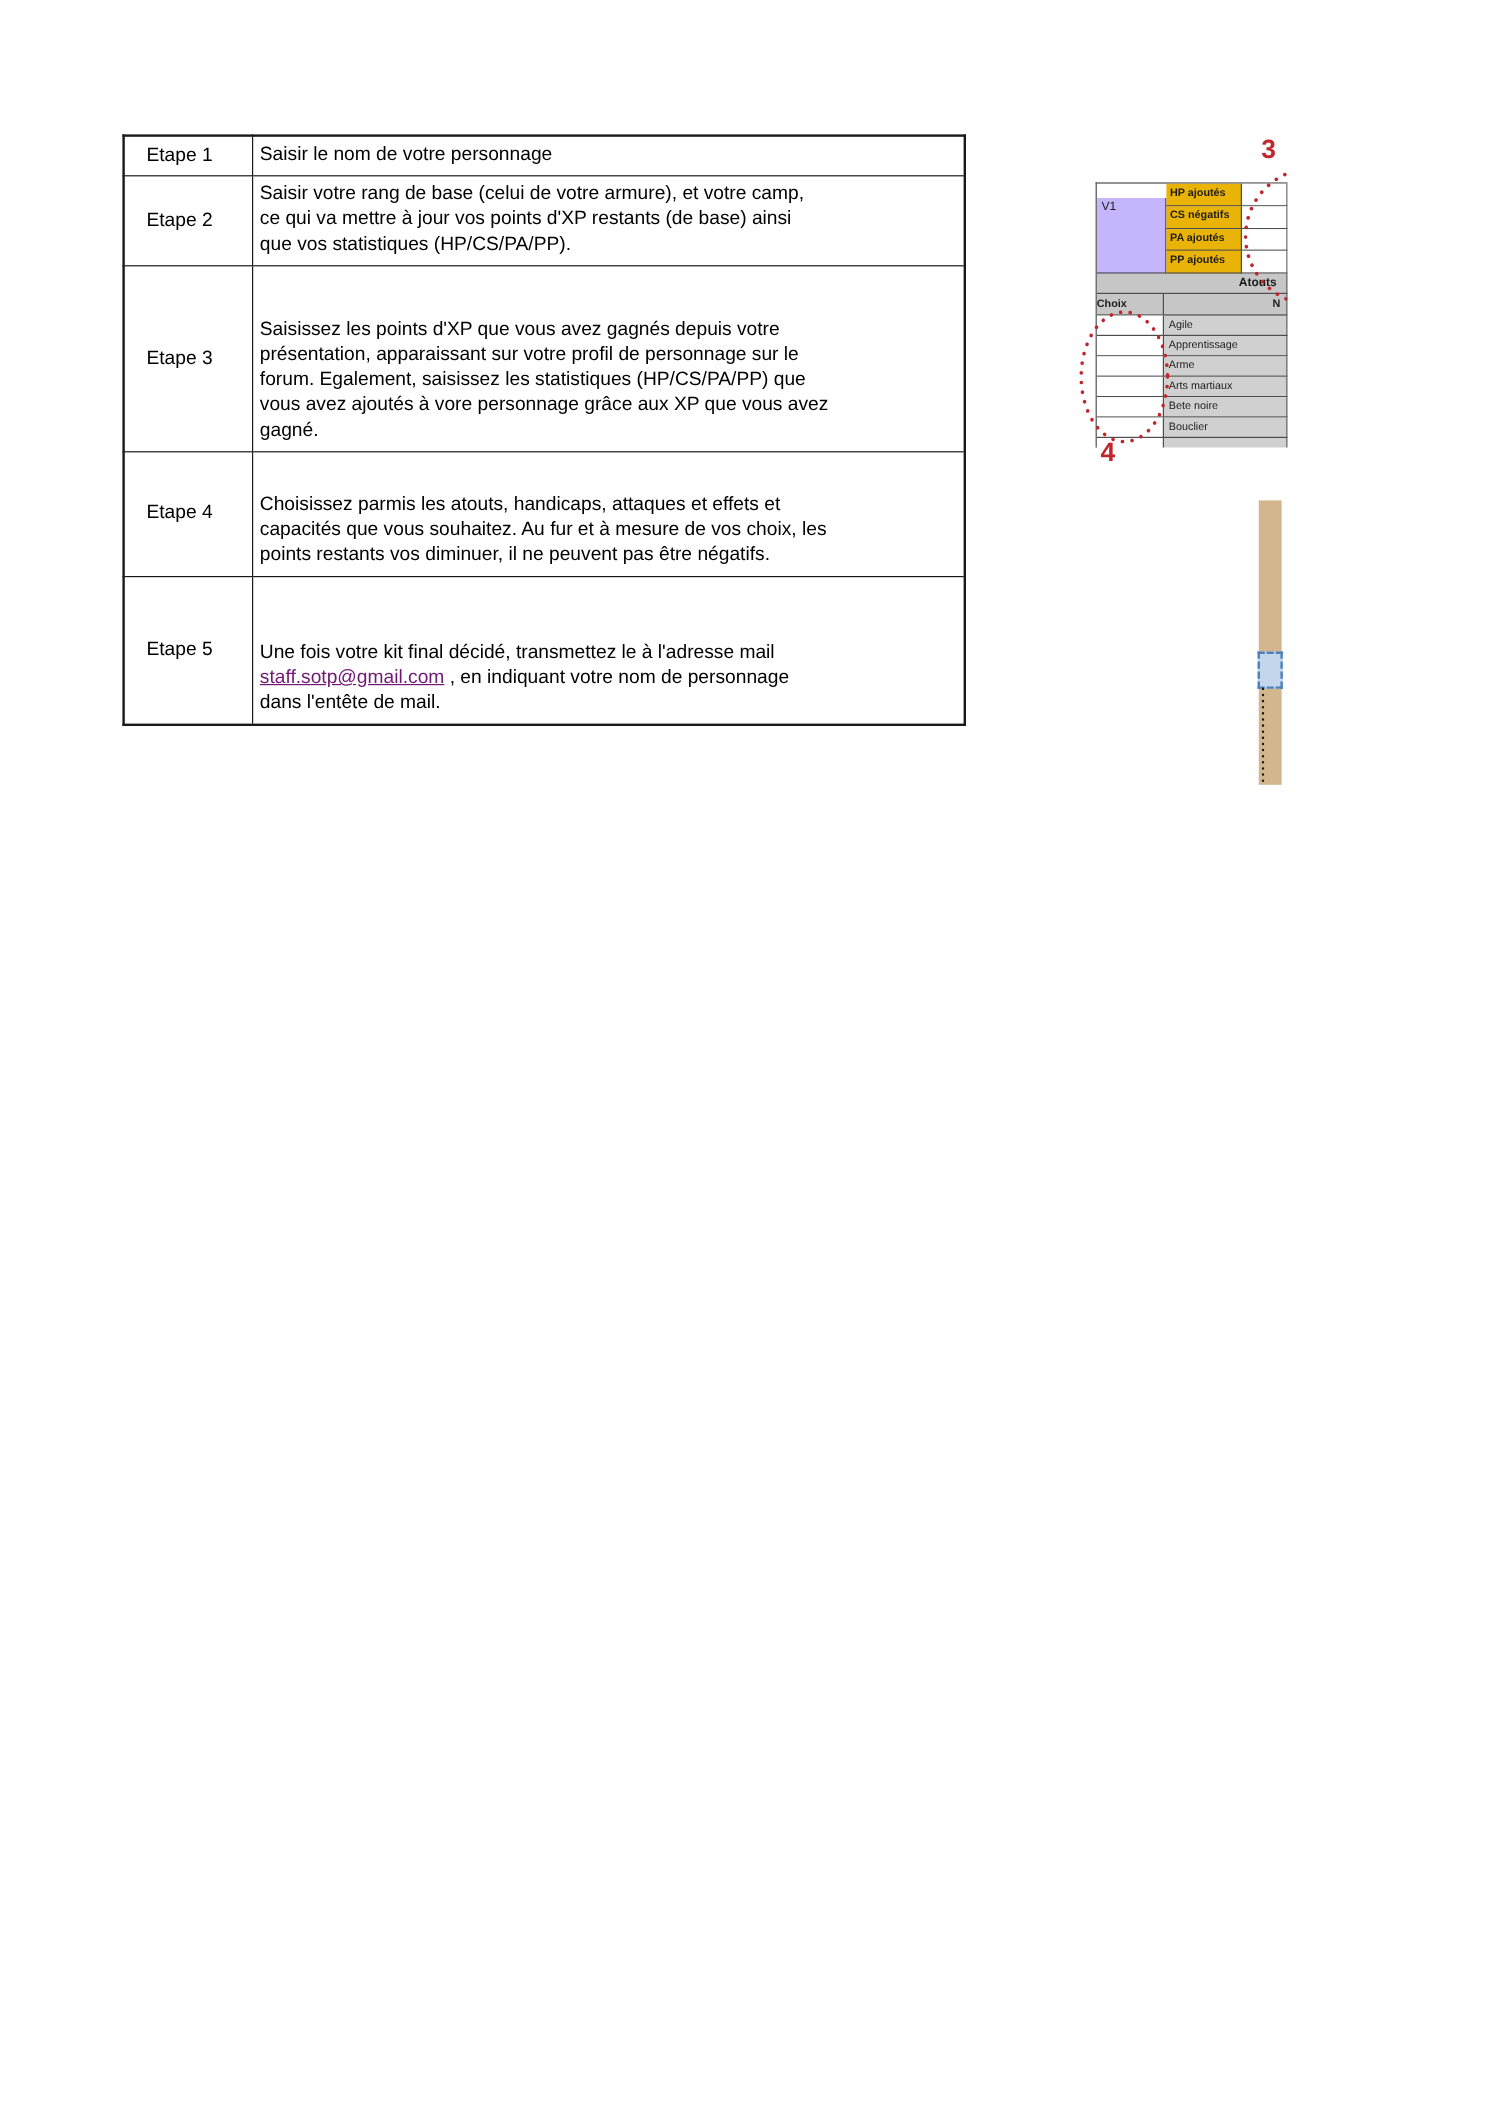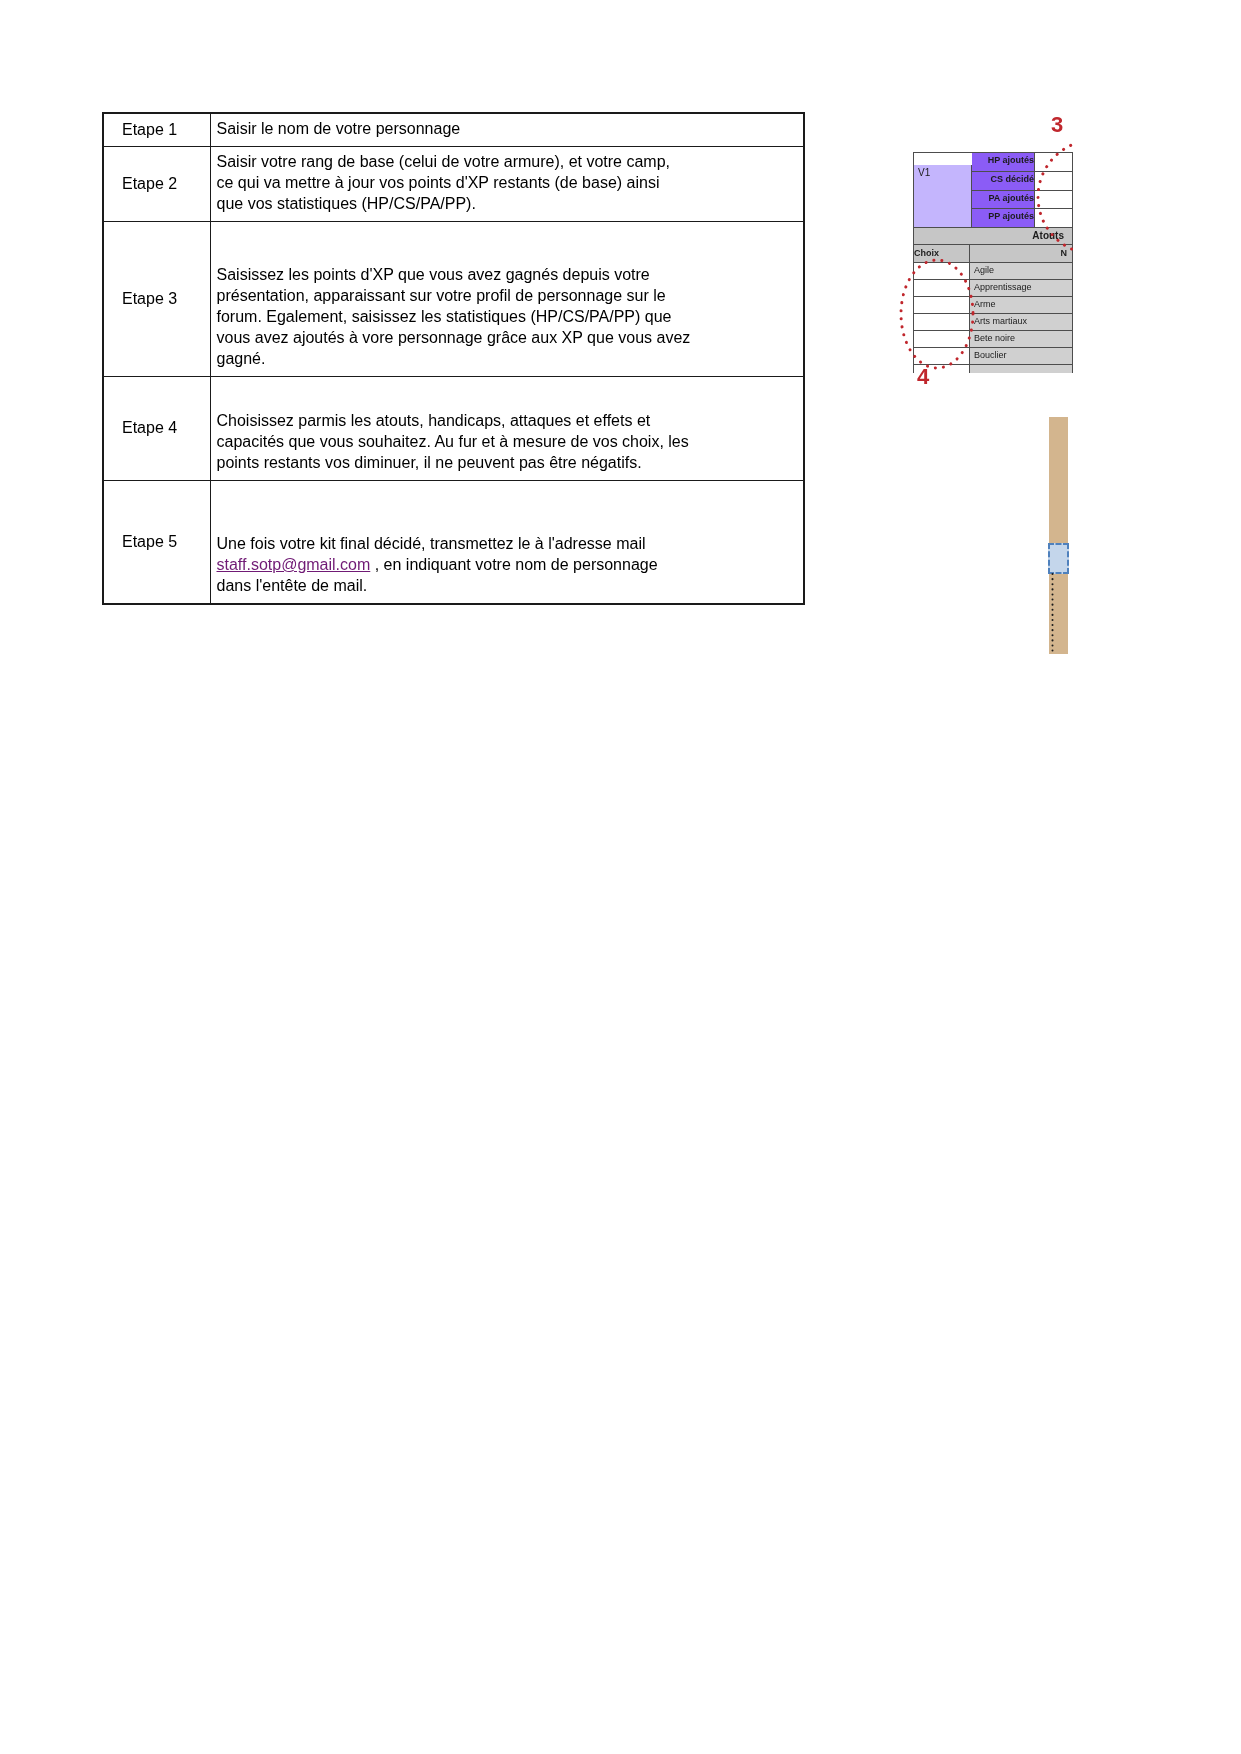--- a/index.html
+++ b/index.html
@@ -69,26 +69,25 @@
   .v1-cell {
     width: 58px;
     background: #c4b5fd;
     font-size: 10px;
     padding: 2px 0 0 4px;
     margin-top: 12px;
   }
   .stat-col { width: 63px; display: flex; flex-direction: column; }
   .stat-cell {
     flex: 1;
-    background: #8b5cf6;
+    background: #eab308;
     font-weight: bold;
     padding: 2px 0 0 3px;
     overflow: hidden;
     white-space: nowrap;
-    text-align: right;
   }
   .val-col { flex: 1; display: flex; flex-direction: column; }
   .val-cell { flex: 1; background: #fff; }
   .atouts-band {
     height: 17px;
     background: #c6c6c6;
     font-weight: bold;
     font-size: 10px;
     text-align: right;
     padding: 2px 8px 0 0;
@@ -198,21 +197,21 @@
 dans l'entête de mail.</span></td>
     </tr>
   </tbody>
     </table>
 
   <div class="frag">
     <div class="frag-top">
       <div class="v1-cell frag-cell">V1</div>
       <div class="stat-col">
         <div class="stat-cell frag-cell">HP ajoutés</div>
-        <div class="stat-cell frag-cell">CS décidé</div>
+        <div class="stat-cell frag-cell">CS négatifs</div>
         <div class="stat-cell frag-cell">PA ajoutés</div>
         <div class="stat-cell frag-cell">PP ajoutés</div>
       </div>
       <div class="val-col">
         <div class="val-cell frag-cell"></div>
         <div class="val-cell frag-cell"></div>
         <div class="val-cell frag-cell"></div>
         <div class="val-cell frag-cell"></div>
       </div>
     </div>

